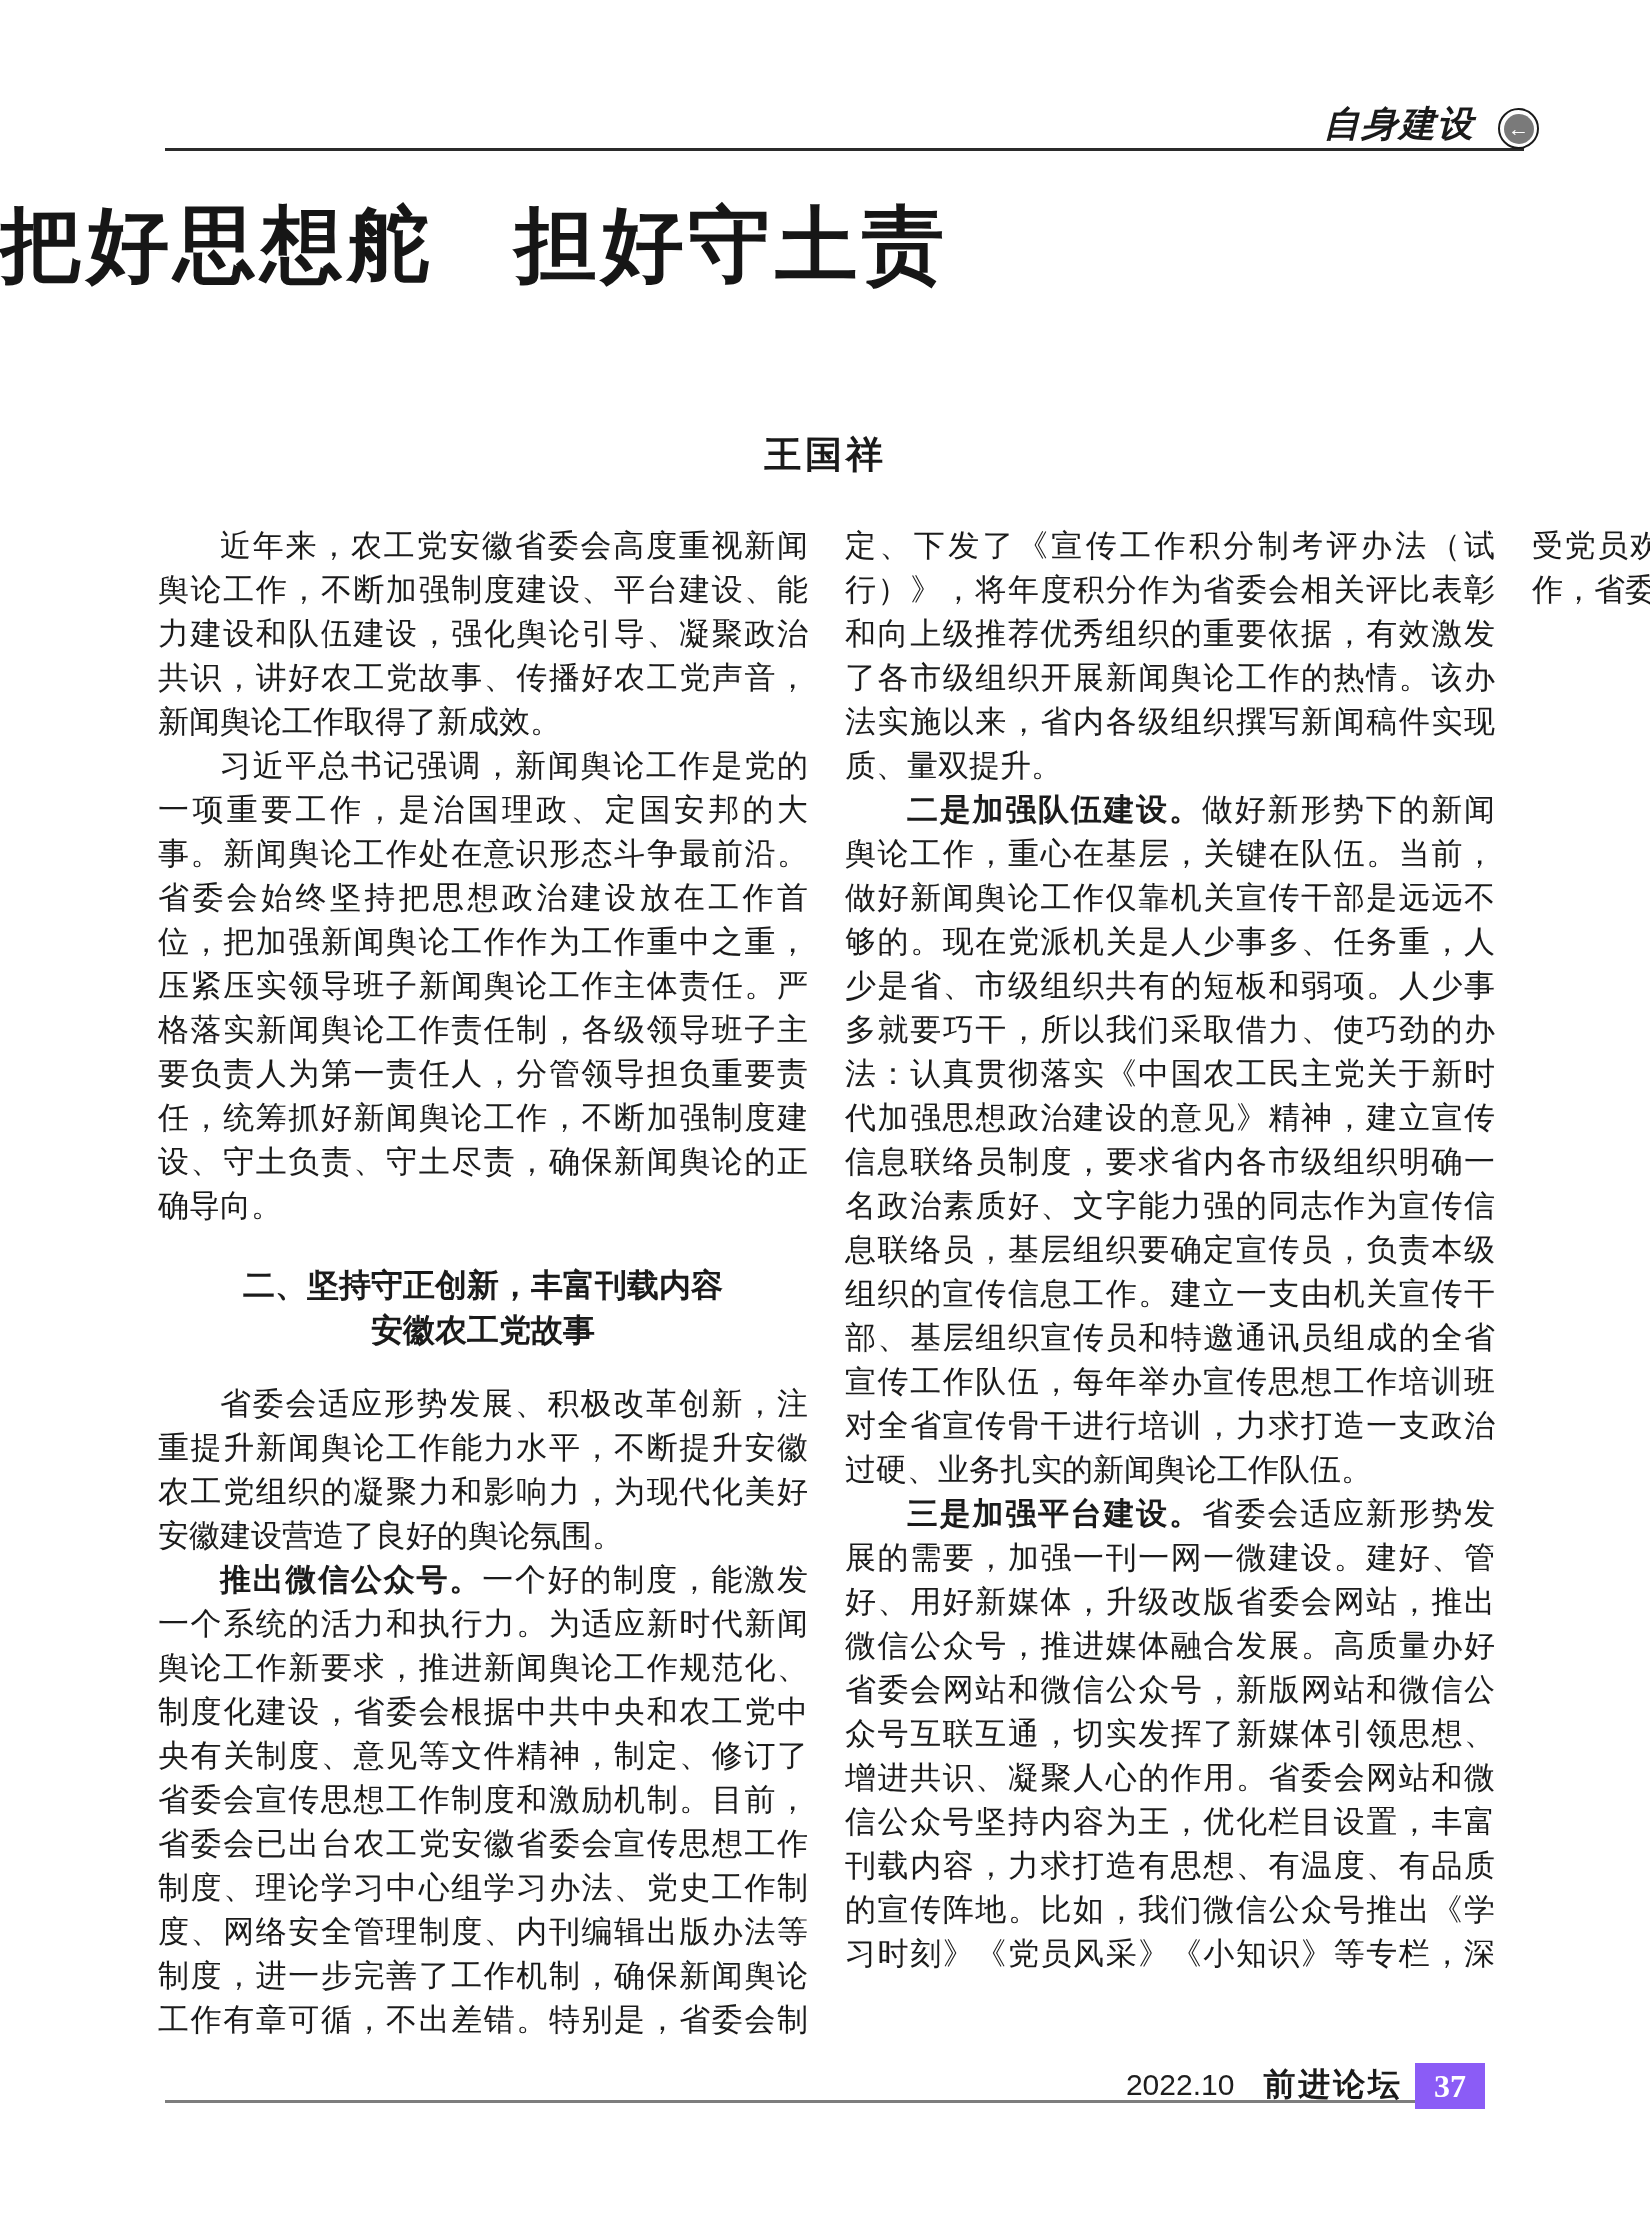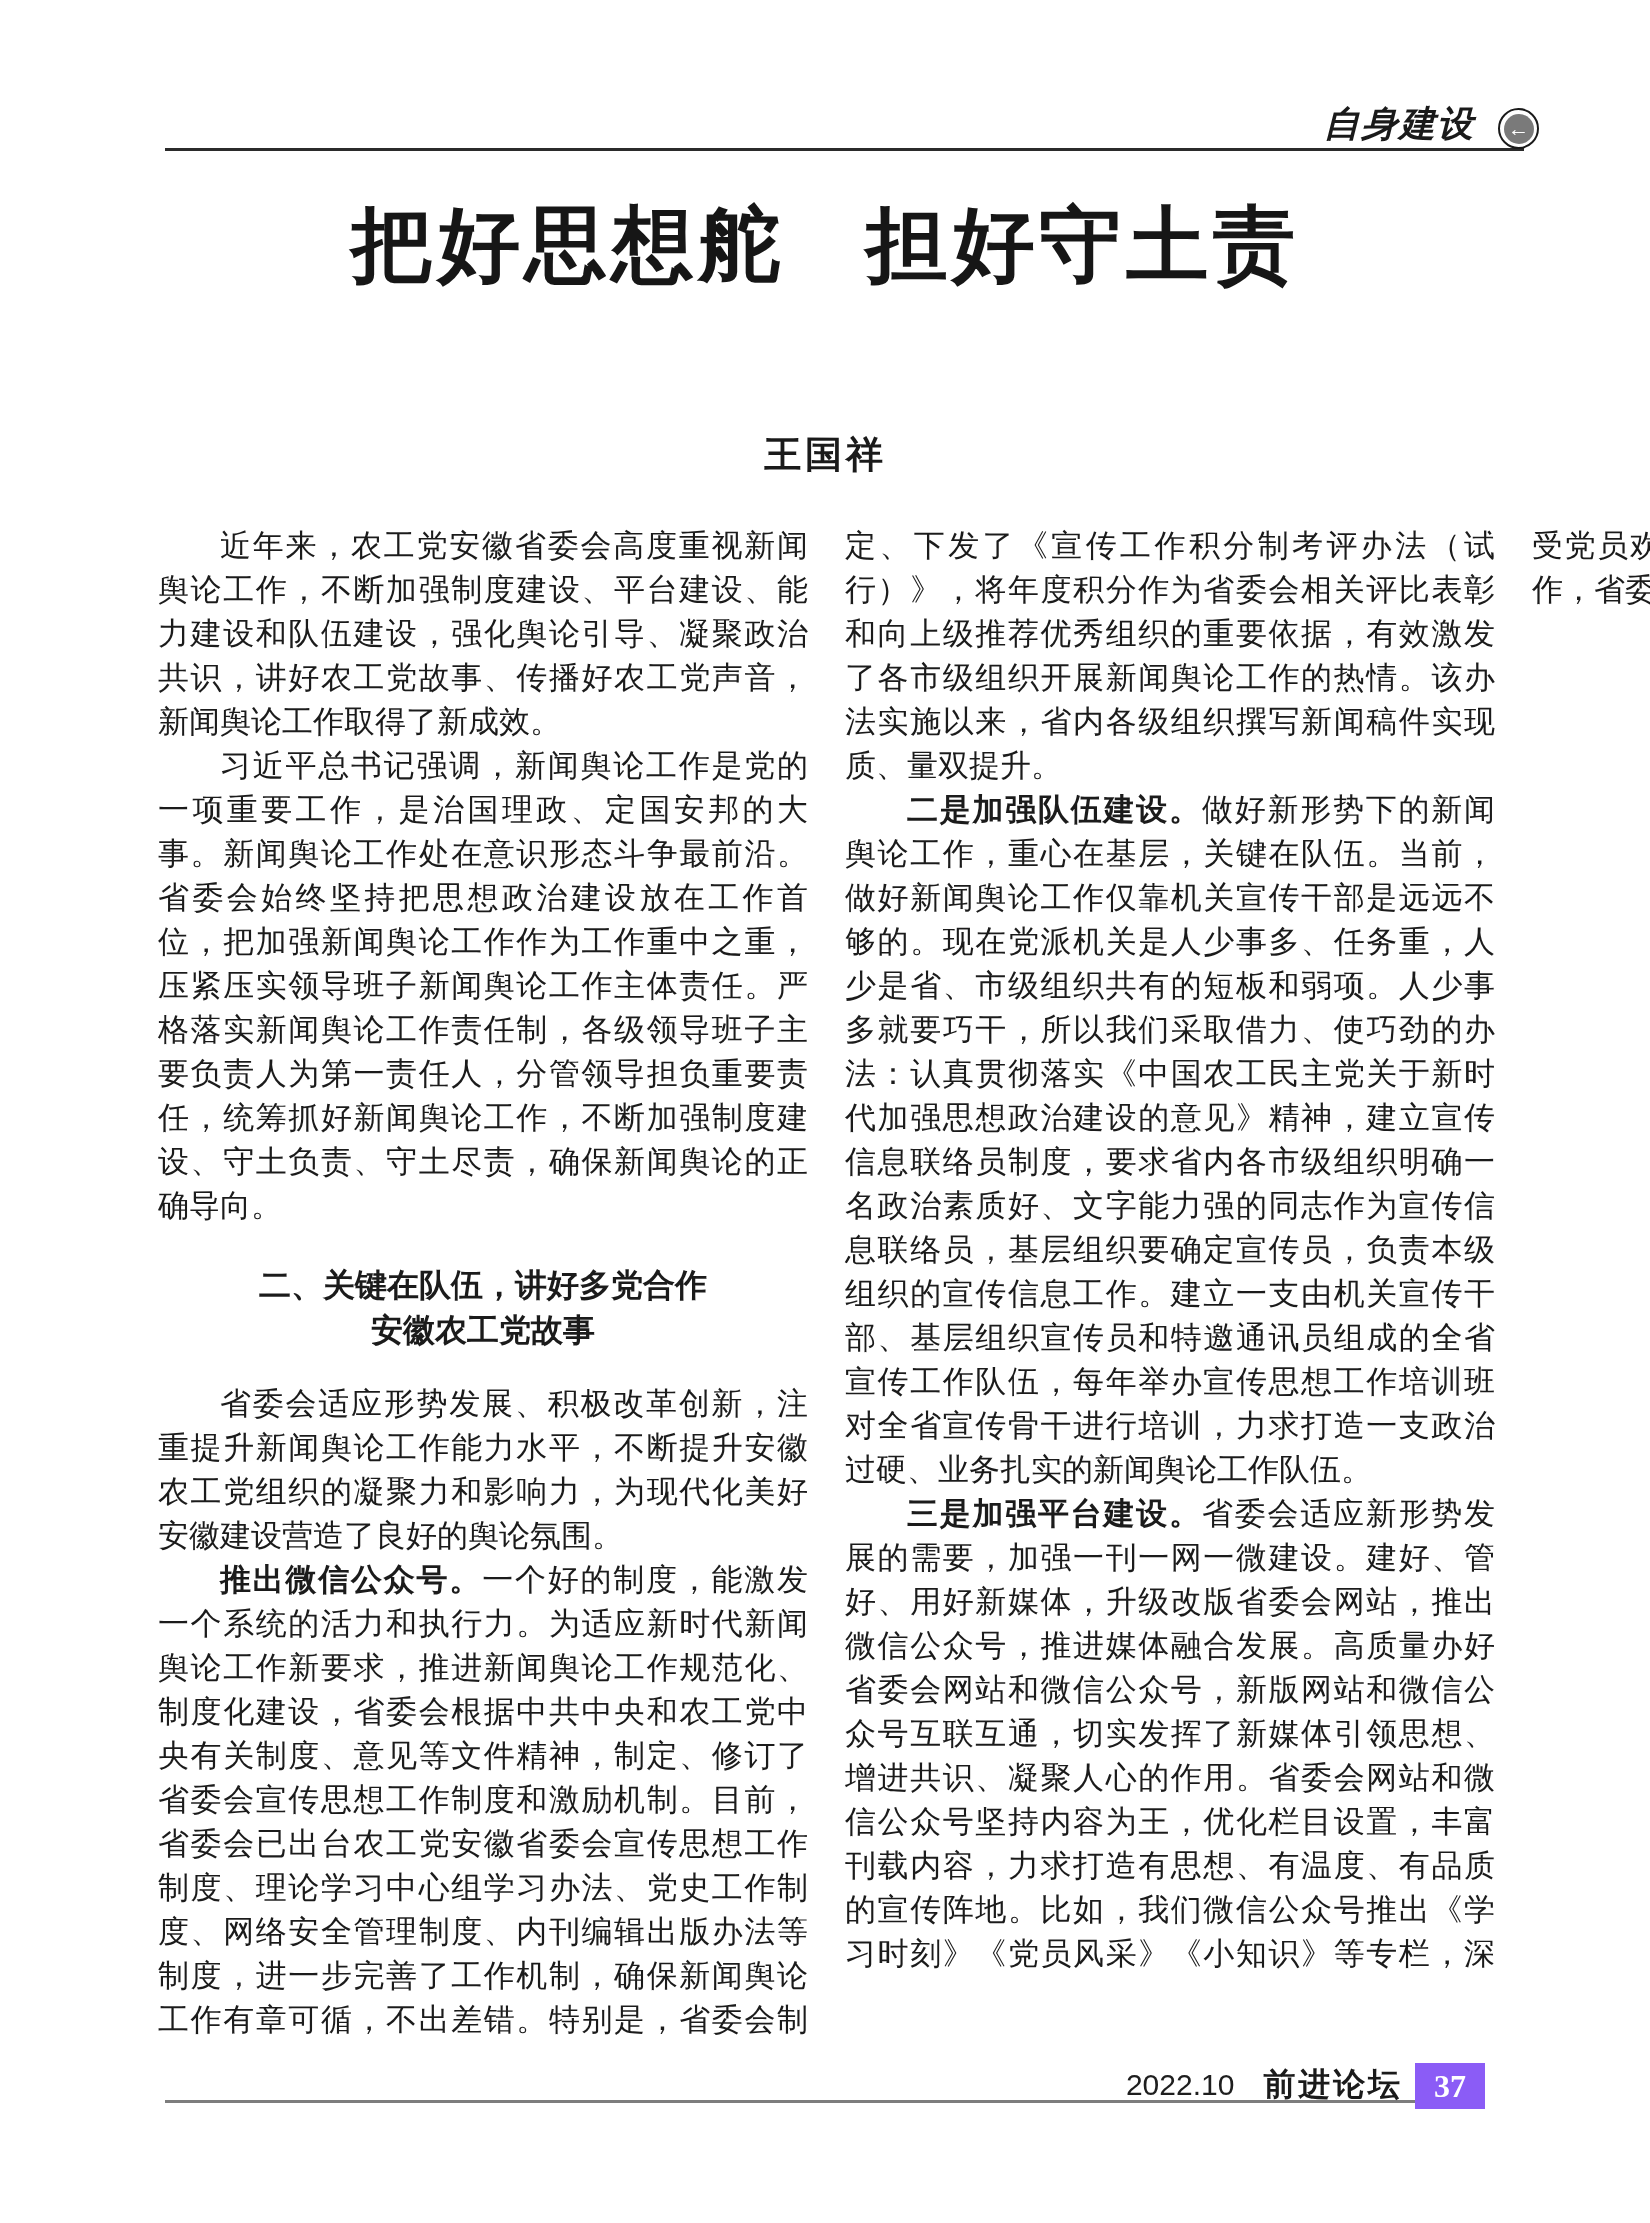--- a/index.html
+++ b/index.html
@@ -50,21 +50,21 @@
     line-height: 30px;
     text-align: center;
   }
 
   
   .title {
     position: absolute;
     left: 0; top: 190px;
     width: 100%;
     margin: 0;
-    text-align: center;
+    text-align: left;
     font-family: "Liberation Sans", sans-serif;
     font-weight: bold;
     font-size: 82px;
     line-height: 109px;
     letter-spacing: 4.9px;
     color: #161616;
   }
   .t-line { display: block; }
   .title-gap { display: inline-block; width: 80px; }
   .author {
@@ -166,21 +166,21 @@
     <span class="t-line"><span>把好思想舵</span><span class="title-gap"></span><span>担好守土责</span></span>
   </h1>
   <div class="author">王国祥</div>
 
   <div class="columns">
     <p class="para">近年来，农工党安徽省委会高度重视新闻舆论工作，不断加强制度建设、平台建设、能力建设和队伍建设，强化舆论引导、凝聚政治共识，讲好农工党故事、传播好农工党声音，新闻舆论工作取得了新成效。</p>
 
     <p class="para">习近平总书记强调，新闻舆论工作是党的一项重要工作，是治国理政、定国安邦的大事。新闻舆论工作处在意识形态斗争最前沿。省委会始终坚持把思想政治建设放在工作首位，把加强新闻舆论工作作为工作重中之重，压紧压实领导班子新闻舆论工作主体责任。严格落实新闻舆论工作责任制，各级领导班子主要负责人为第一责任人，分管领导担负重要责任，统筹抓好新闻舆论工作，不断加强制度建设、守土负责、守土尽责，确保新闻舆论的正确导向。</p>
 
     <h3 class="sec-heading">
-      <span class="h-line">二、关键在队伍，讲好多党合作</span>
+      <span class="h-line">二、坚持守正创新，丰富刊载内容</span>
       <span class="h-line">安徽农工党故事</span>
     </h3>
     <p class="para">省委会适应形势发展、积极改革创新，注重提升新闻舆论工作能力水平，不断提升安徽农工党组织的凝聚力和影响力，为现代化美好安徽建设营造了良好的舆论氛围。</p>
 
     <p class="para"><span class="lead">推出微信公众号。</span><span>一个好的制度，能激发一个系统的活力和执行力。为适应新时代新闻舆论工作新要求，推进新闻舆论工作规范化、制度化建设，省委会根据中共中央和农工党中央有关制度、意见等文件精神，制定、修订了省委会宣传思想工作制度和激励机制。目前，省委会已出台农工党安徽省委会宣传思想工作制度、理论学习中心组学习办法、党史工作制度、网络安全管理制度、内刊编辑出版办法等制度，进一步完善了工作机制，确保新闻舆论工作有章可循，不出差错。特别是，省委会制定、下发了《宣传工作积分制考评办法（试行）》，将年度积分作为省委会相关评比表彰和向上级推荐优秀组织的重要依据，有效激发了各市级组织开展新闻舆论工作的热情。该办法实施以来，省内各级组织撰写新闻稿件实现质、量双提升。</span></p>
 
     <p class="para"><span class="lead">二是加强队伍建设。</span><span>做好新形势下的新闻舆论工作，重心在基层，关键在队伍。当前，做好新闻舆论工作仅靠机关宣传干部是远远不够的。现在党派机关是人少事多、任务重，人少是省、市级组织共有的短板和弱项。人少事多就要巧干，所以我们采取借力、使巧劲的办法：认真贯彻落实《中国农工民主党关于新时代加强思想政治建设的意见》精神，建立宣传信息联络员制度，要求省内各市级组织明确一名政治素质好、文字能力强的同志作为宣传信息联络员，基层组织要确定宣传员，负责本级组织的宣传信息工作。建立一支由机关宣传干部、基层组织宣传员和特邀通讯员组成的全省宣传工作队伍，每年举办宣传思想工作培训班对全省宣传骨干进行培训，力求打造一支政治过硬、业务扎实的新闻舆论工作队伍。</span></p>
 
     <p class="para"><span class="lead">三是加强平台建设。</span><span>省委会适应新形势发展的需要，加强一刊一网一微建设。建好、管好、用好新媒体，升级改版省委会网站，推出微信公众号，推进媒体融合发展。高质量办好省委会网站和微信公众号，新版网站和微信公众号互联互通，切实发挥了新媒体引领思想、增进共识、凝聚人心的作用。省委会网站和微信公众号坚持内容为王，优化栏目设置，丰富刊载内容，力求打造有思想、有温度、有品质的宣传阵地。比如，我们微信公众号推出《学习时刻》《党员风采》《小知识》等专栏，深受党员欢迎。同时，加强与省内主要媒体的合作，省委会宣传部主动走访省</span></p>
   </div>

